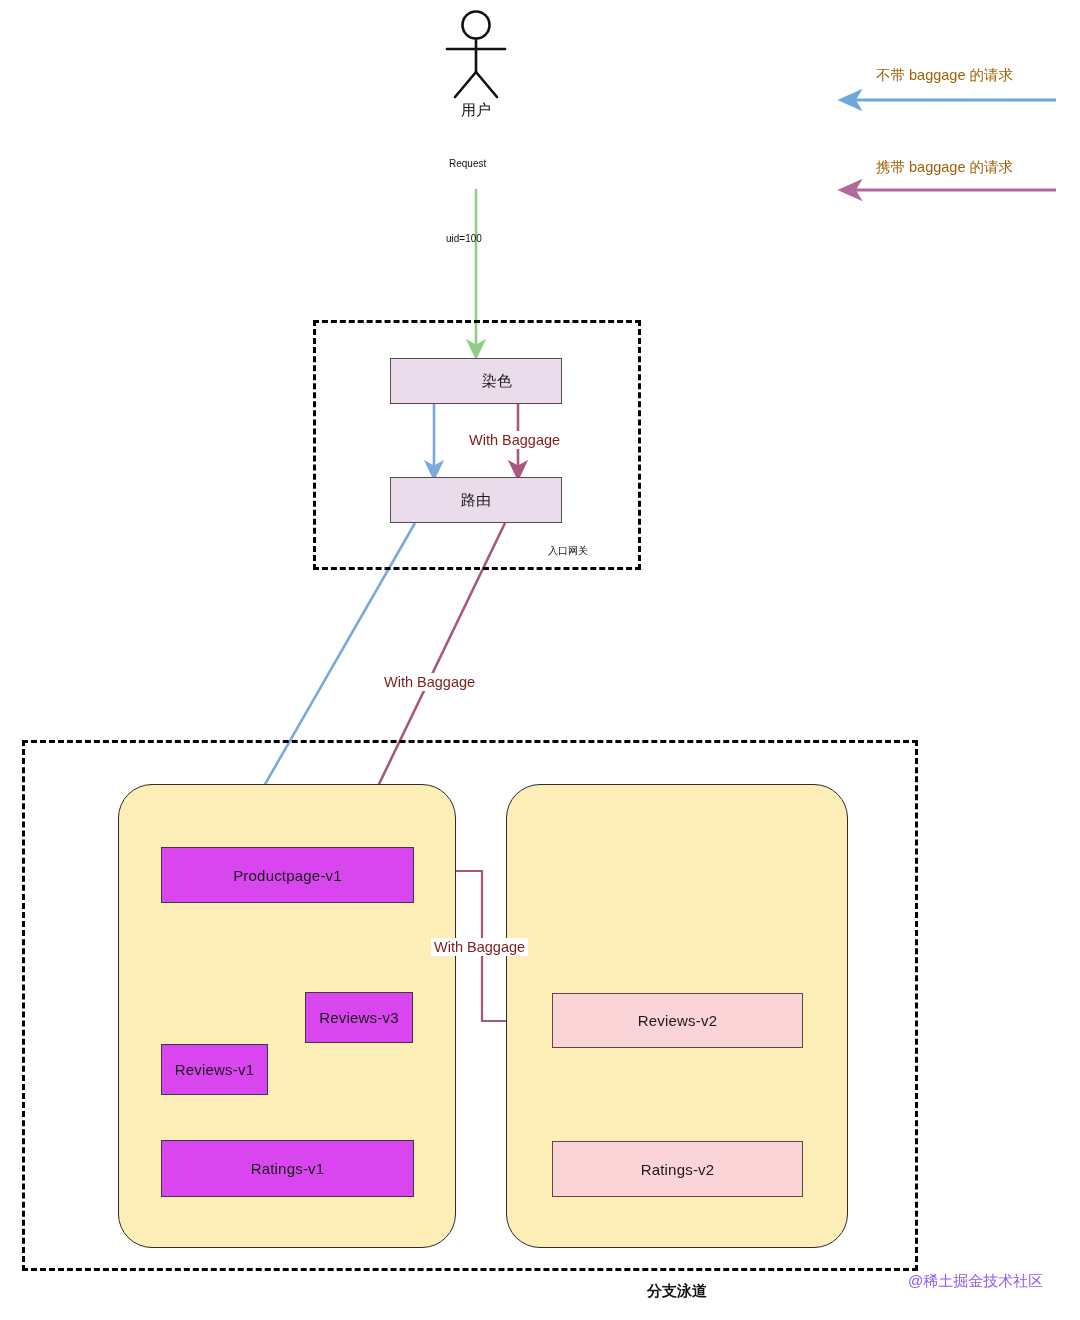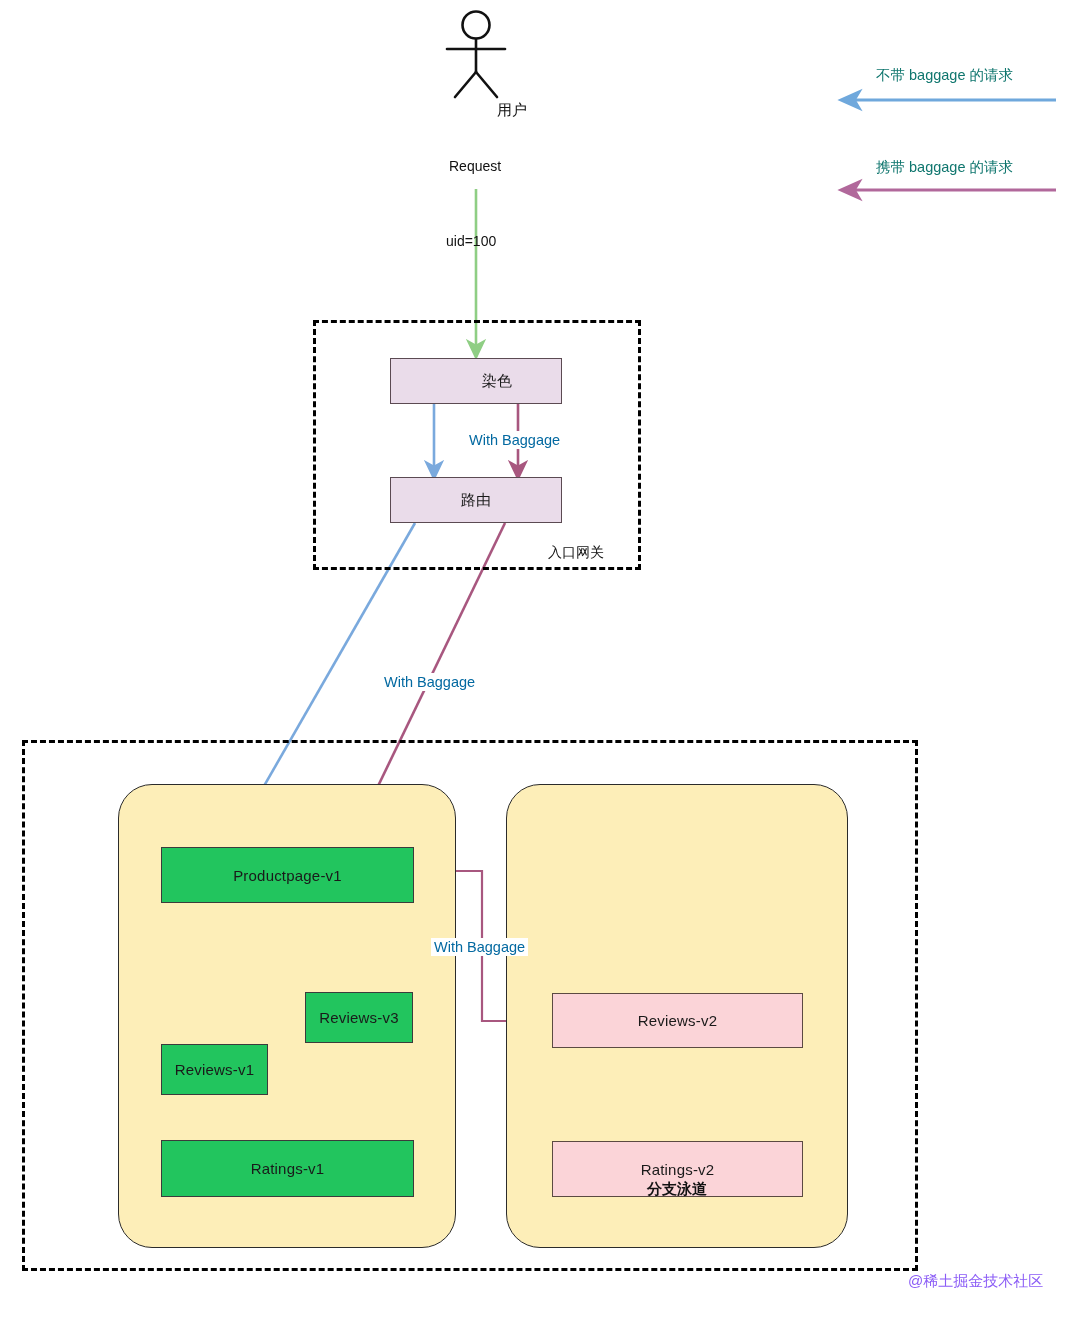--- a/index.html
+++ b/index.html
@@ -13,21 +13,21 @@
 
   .node{
     position:absolute;
     display:flex;align-items:center;justify-content:center;
     border:1.6px solid #4a3f42;
     font-size:15px;color:#1a1a1a;
     box-sizing:border-box;
     letter-spacing:.2px;
   }
   .node.gw{background:#eadcea;border-color:#5b4a52;}
-  .node.blue{background:#22c55e;border-color:#3b3b3b;}
+  .node.blue{background:#d946ef;border-color:#3b3b3b;}
   .node.pink{background:#fbd4d8;border-color:#5b4a42;}
 
   .lane{
     position:absolute;
     background:#fdeeb8;
     border:1.5px solid #2b2b2b;
     border-radius:34px;
     box-sizing:border-box;
   }
   .lane-label{
@@ -36,29 +36,29 @@
     text-align:center;white-space:nowrap;
   }
   .dashbox{
     position:absolute;
     border:3px dashed #000000;
     box-sizing:border-box;
     background:transparent;
   }
   .caption{
     position:absolute;
-    font-size:14px;color:#111111;white-space:nowrap;
+    font-size:10px;color:#111111;white-space:nowrap;
   }
   .edge-label{
     position:absolute;
-    font-size:14.5px;color:#0369a1;white-space:nowrap;
+    font-size:14.5px;color:#7f1d1d;white-space:nowrap;
     background:#ffffff;padding:1px 3px;
   }
   .legend-label{
-    position:absolute;font-size:14.5px;color:#0f766e;white-space:nowrap;
+    position:absolute;font-size:14.5px;color:#a16207;white-space:nowrap;
   }
   .actor-label{
     position:absolute;font-size:15px;color:#111;white-space:nowrap;
   }
   .watermark{
     position:absolute;font-size:15px;color:#8b5cf6;white-space:nowrap;
   }
 </style>
 </head>
 <body>
@@ -146,35 +146,35 @@
   </div>
 
   <div class="node pink" style="left:552px;top:993px;width:251px;height:55px;">
     <span>Reviews-v2</span>
   </div>
 
   <div class="node pink" style="left:552px;top:1141px;width:251px;height:56px;">
     <span>Ratings-v2</span>
   </div>
 
-  <div class="actor-label" style="left:461px;top:101px;margin-left:36px;">用户</div>
+  <div class="actor-label" style="left:461px;top:101px;">用户</div>
 
   <div class="caption" style="left:449px;top:158px;">Request</div>
 
   <div class="caption" style="left:446px;top:233px;">uid=100</div>
 
   <div class="edge-label" style="left:466px;top:431px;">With Baggage</div>
 
   <div class="caption" style="left:548px;top:544px;">入口网关</div>
 
   <div class="edge-label" style="left:381px;top:673px;">With Baggage</div>
 
   <div class="edge-label" style="left:431px;top:938px;">With Baggage</div>
 
 
-  <div class="lane-label" style="left:506px;top:1180px;width:342px;">分支泳道</div>
+  <div class="lane-label" style="left:506px;top:1282px;width:342px;">分支泳道</div>
 
   <div class="legend-label" style="left:876px;top:66px;">不带 baggage 的请求</div>
   <div class="legend-label" style="left:876px;top:158px;">携带 baggage 的请求</div>
 
   <div class="watermark" style="left:908px;top:1272px;">@稀土掘金技术社区</div>
 
 </div>
 
 </body></html>

